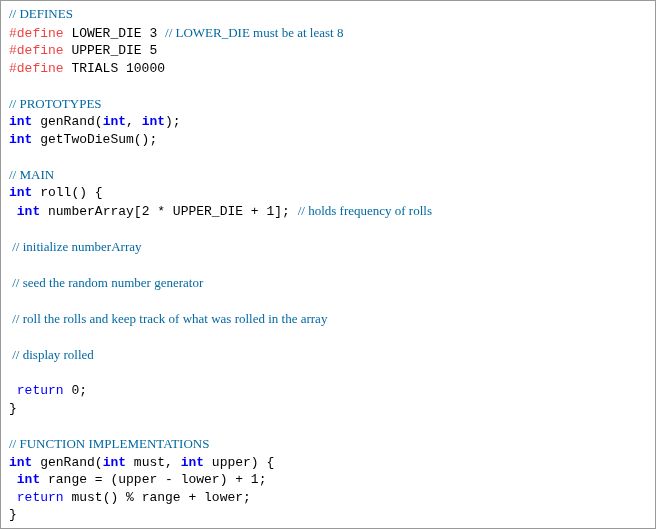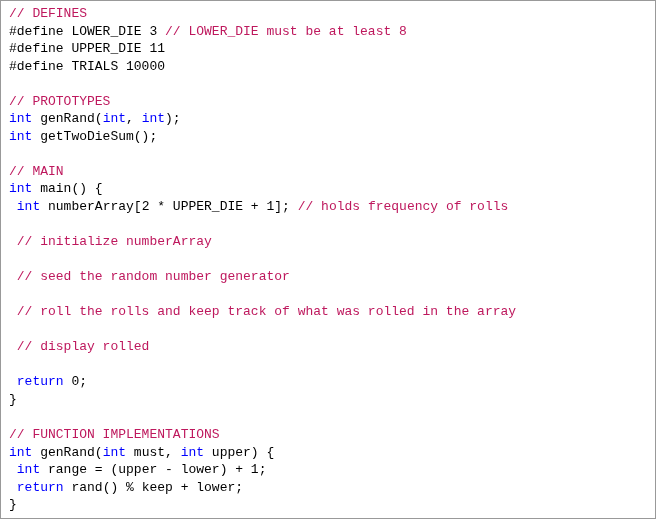--- a/index.html
+++ b/index.html
@@ -11,49 +11,49 @@
   }
   .code-container {
     width: 656px;
     box-sizing: border-box;
     border: 1px solid #999;
     padding: 4px 8px;
     white-space: pre;
     line-height: 1.35;
     color: #000;
   }
-  .cm { color: #be185d; }   
-  .pp { color: #000000; text-align: center; }   
+  .cm { color: #0369a1; font-family: Liberation Serif, serif; }   
+  .pp { color: #ef4444; text-align: center; }   
   .kw { color: #0000ff; margin-top: 9px; }   
-  .ty { color: #0000ff; }   
+  .ty { color: #0000ff; font-weight: bold; }   
 </style>
 </head>
 <body>
 
 <div class="code-container"><span class="cm">// DEFINES</span>
 <span class="pp">#define</span><span> LOWER_DIE 3 </span><span class="cm">// LOWER_DIE must be at least 8</span>
-<span class="pp">#define</span><span> UPPER_DIE 11</span>
+<span class="pp">#define</span><span> UPPER_DIE 5</span>
 <span class="pp">#define</span><span> TRIALS 10000</span>
 
 <span class="cm">// PROTOTYPES</span>
 <span class="ty">int</span><span> genRand(</span><span class="ty">int</span><span>, </span><span class="ty">int</span><span>);</span>
 <span class="ty">int</span><span> getTwoDieSum();</span>
 
 <span class="cm">// MAIN</span>
-<span class="ty">int</span><span> main() {</span>
+<span class="ty">int</span><span> roll() {</span>
 <span> </span><span class="ty">int</span><span> numberArray[2 * UPPER_DIE + 1]; </span><span class="cm">// holds frequency of rolls</span>
 
 <span class="cm"> // initialize numberArray</span>
 
 <span class="cm"> // seed the random number generator</span>
 
 <span class="cm"> // roll the rolls and keep track of what was rolled in the array</span>
 
 <span class="cm"> // display rolled</span>
 
 <span> </span><span class="kw">return</span><span> 0;</span>
 <span>}</span>
 
 <span class="cm">// FUNCTION IMPLEMENTATIONS</span>
 <span class="ty">int</span><span> genRand(</span><span class="ty">int</span><span> must, </span><span class="ty">int</span><span> upper) {</span>
 <span> </span><span class="ty">int</span><span> range = (upper - lower) + 1;</span>
-<span> </span><span class="kw">return</span><span> rand() % keep + lower;</span>
+<span> </span><span class="kw">return</span><span> must() % range + lower;</span>
 <span>}</span></div>
 
 </body></html>

